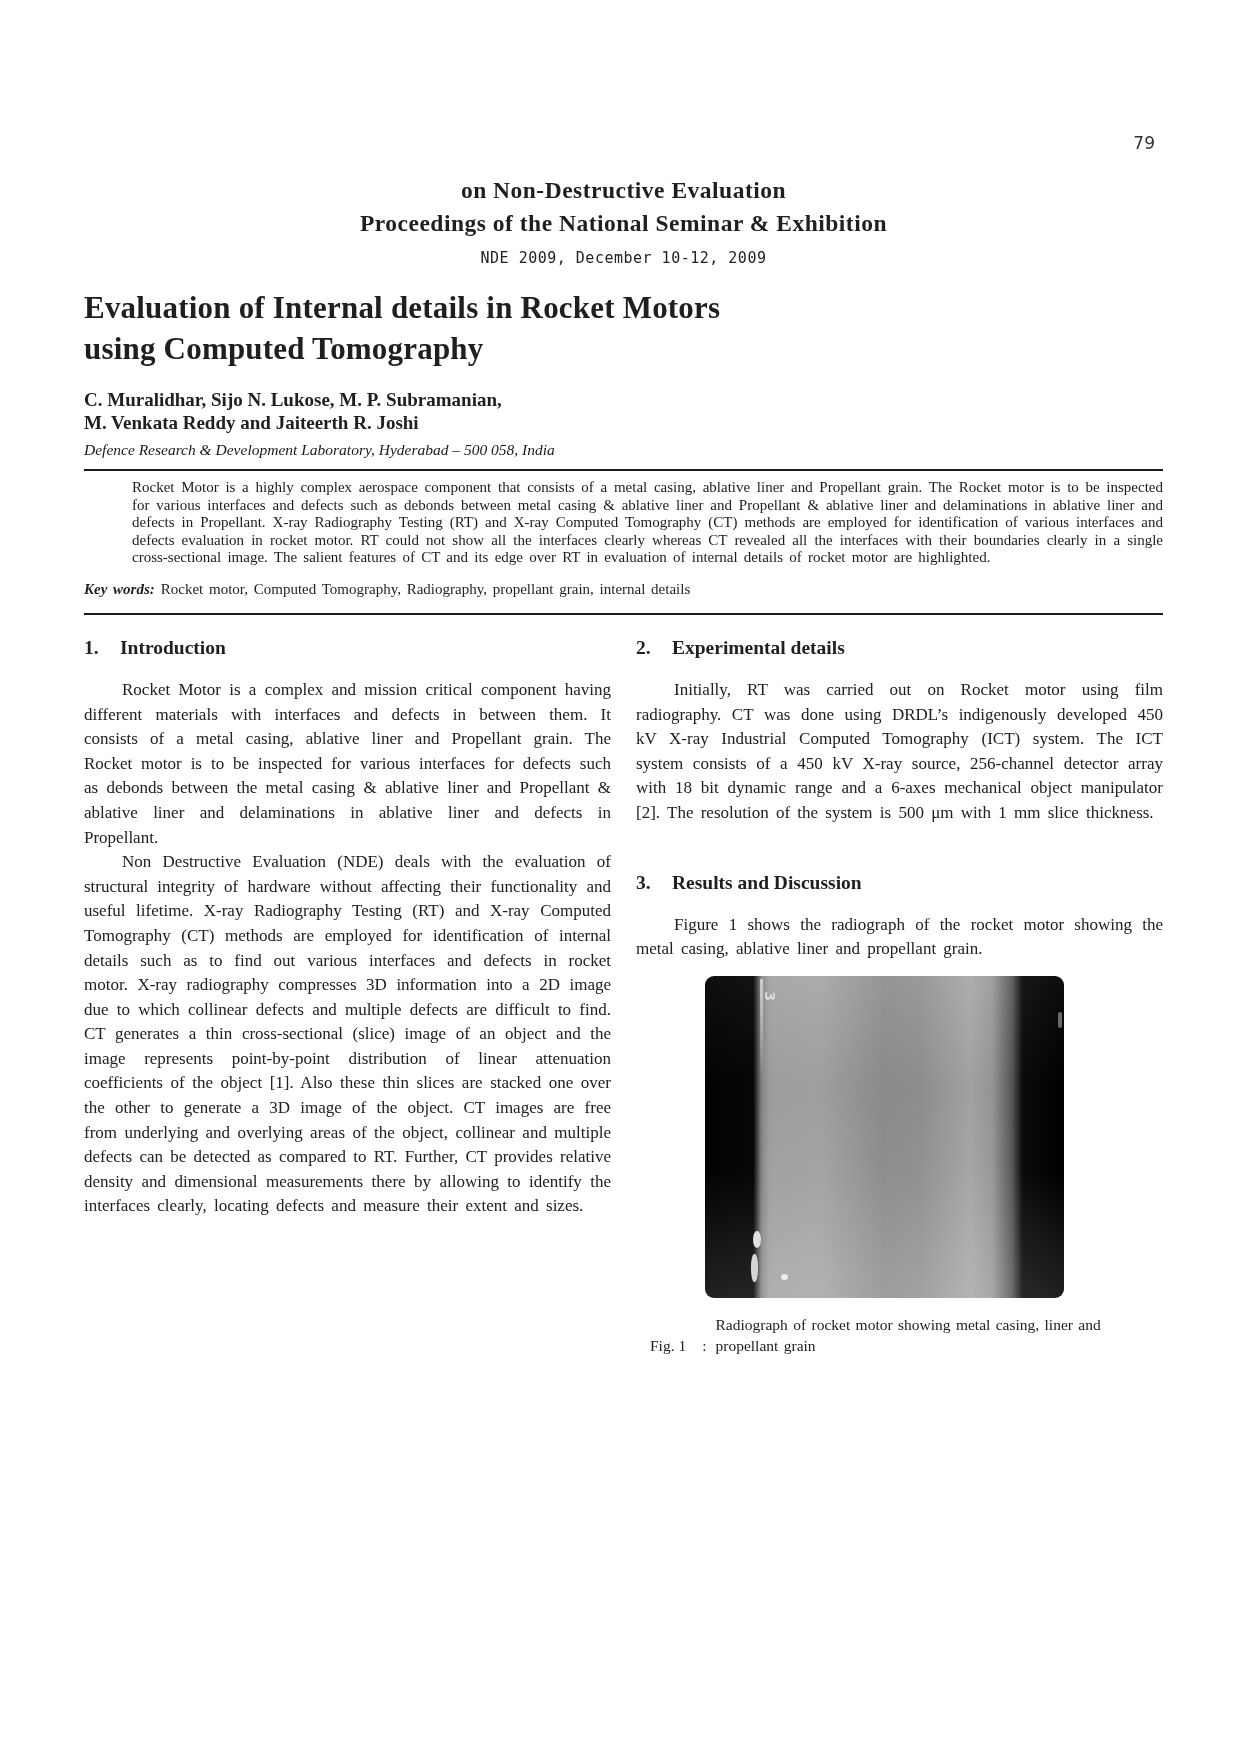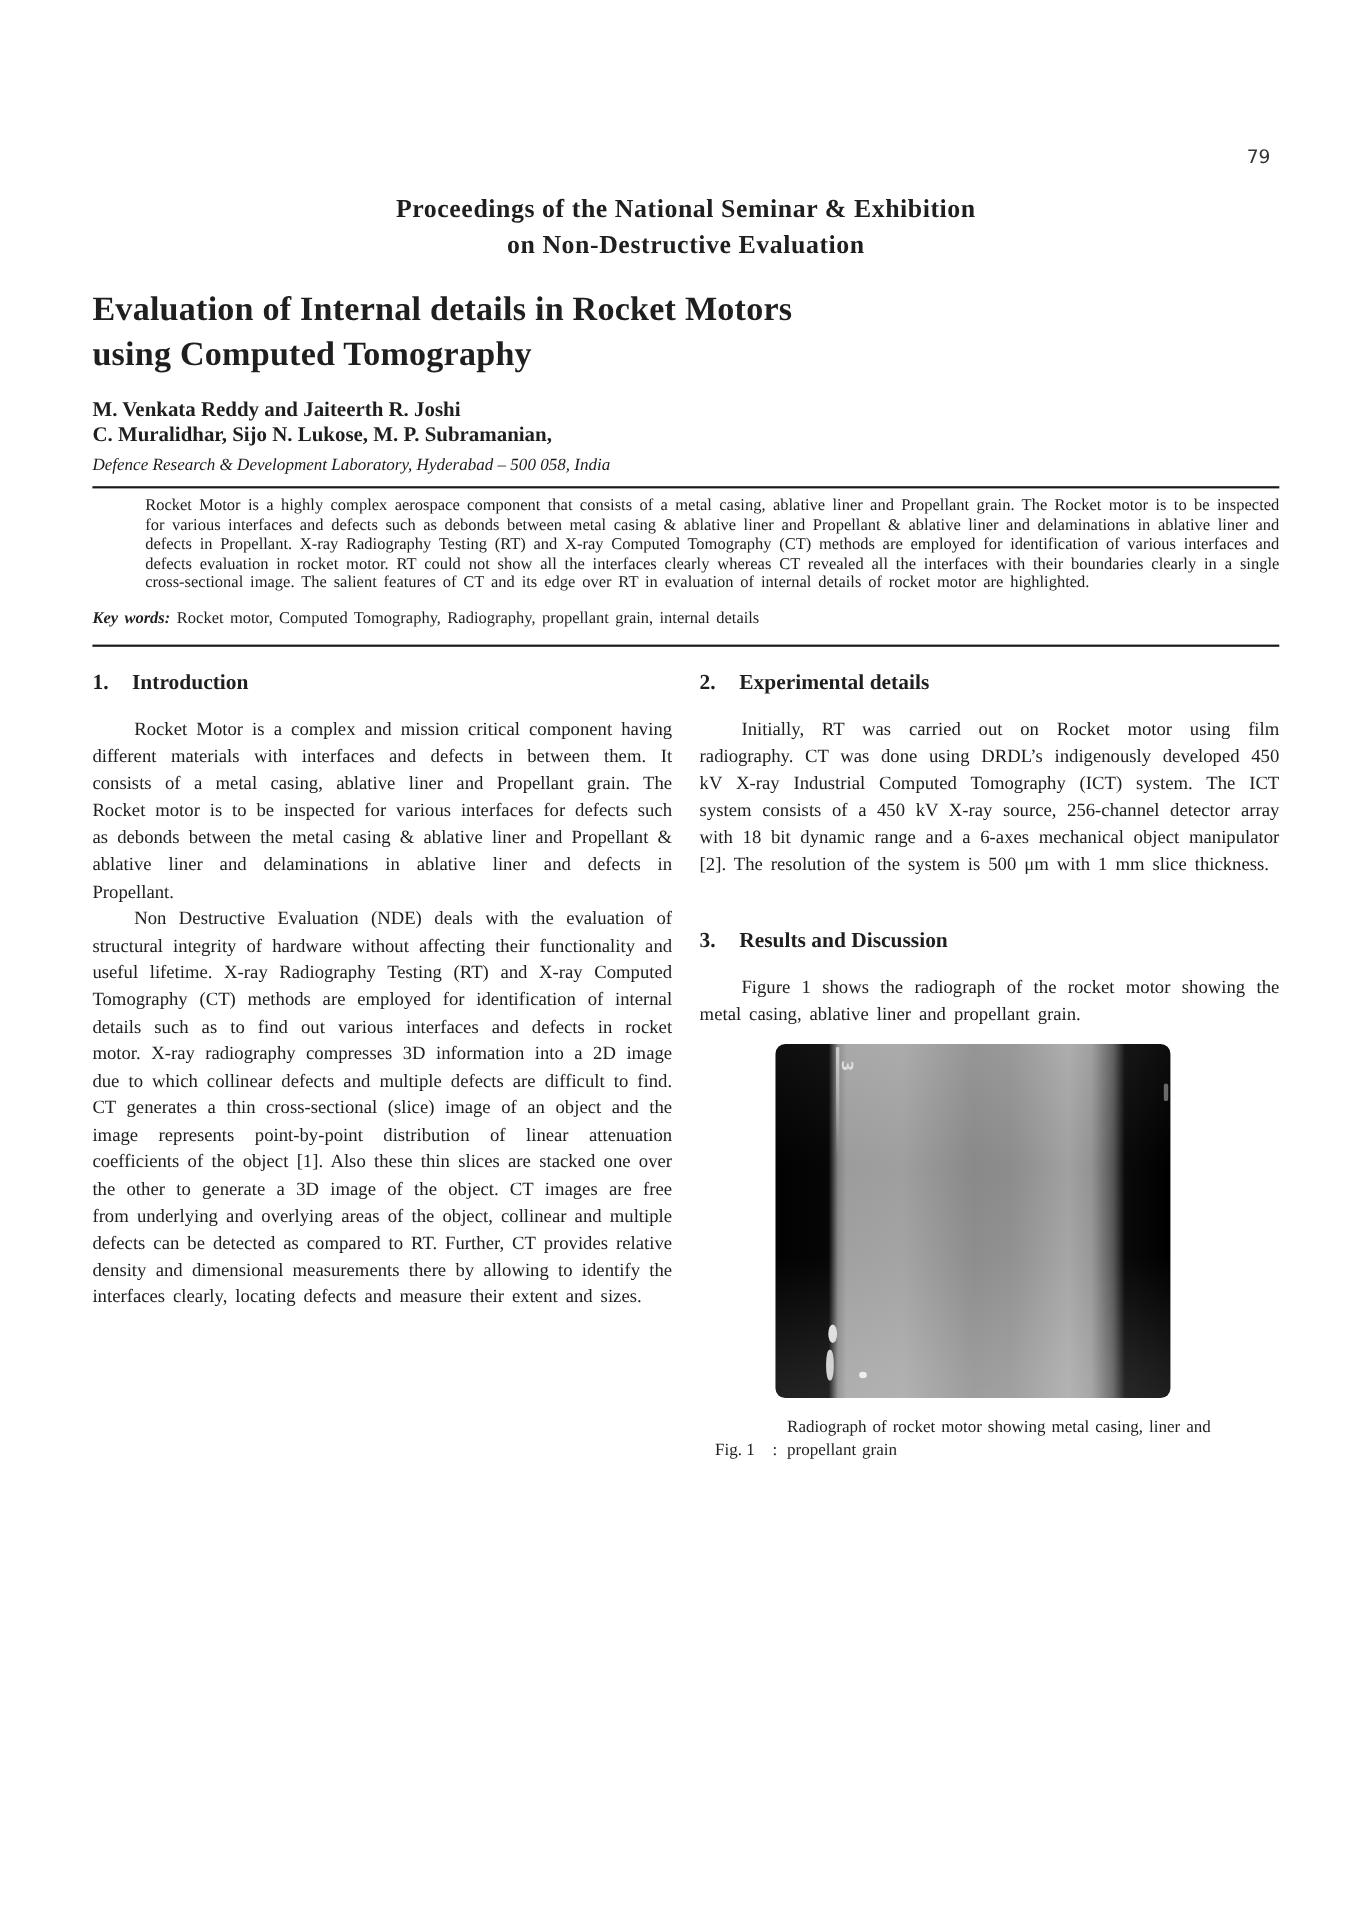--- a/index.html
+++ b/index.html
@@ -80,32 +80,33 @@
 </style>
 </head>
 <body>
 
 <div class="page">
   <div class="content">
 
     <div class="pageno">79</div>
 
     <div class="header">
+      <div class="h-line">on Non-Destructive Evaluation</div>
       <div class="h-line">Proceedings of the National Seminar &amp; Exhibition</div>
-      <div class="h-line">on Non-Destructive Evaluation</div>
+      <div class="h-sub">NDE 2009, December 10-12, 2009</div>
     </div>
 
     <div class="title">
       <div>Evaluation of Internal details in Rocket Motors</div>
       <div>using Computed Tomography</div>
     </div>
 
     <div class="authors">
+      <div>C. Muralidhar, Sijo N. Lukose, M. P. Subramanian,</div>
       <div>M. Venkata Reddy and Jaiteerth R. Joshi</div>
-      <div>C. Muralidhar, Sijo N. Lukose, M. P. Subramanian,</div>
     </div>
 
     <div class="affiliation">Defence Research &amp; Development Laboratory, Hyderabad – 500 058, India</div>
 
     <hr class="rule">
 
     <div class="abs-body">Rocket Motor is a highly complex aerospace component that consists of a metal casing, ablative liner and Propellant grain. The Rocket motor is to be inspected for various interfaces and defects such as debonds between metal casing &amp; ablative liner and Propellant &amp; ablative liner and delaminations in ablative liner and defects in Propellant. X-ray Radiography Testing (RT) and X-ray Computed Tomography (CT) methods are employed for identification of various interfaces and defects evaluation in rocket motor. RT could not show all the interfaces clearly whereas CT revealed all the interfaces with their boundaries clearly in a single cross-sectional image. The salient features of CT and its edge over RT in evaluation of internal details of rocket motor are highlighted.</div>
 
     <div class="keywords">
       <span class="kw-label">Key words:</span><span>Rocket motor, Computed Tomography, Radiography, propellant grain, internal details</span>

